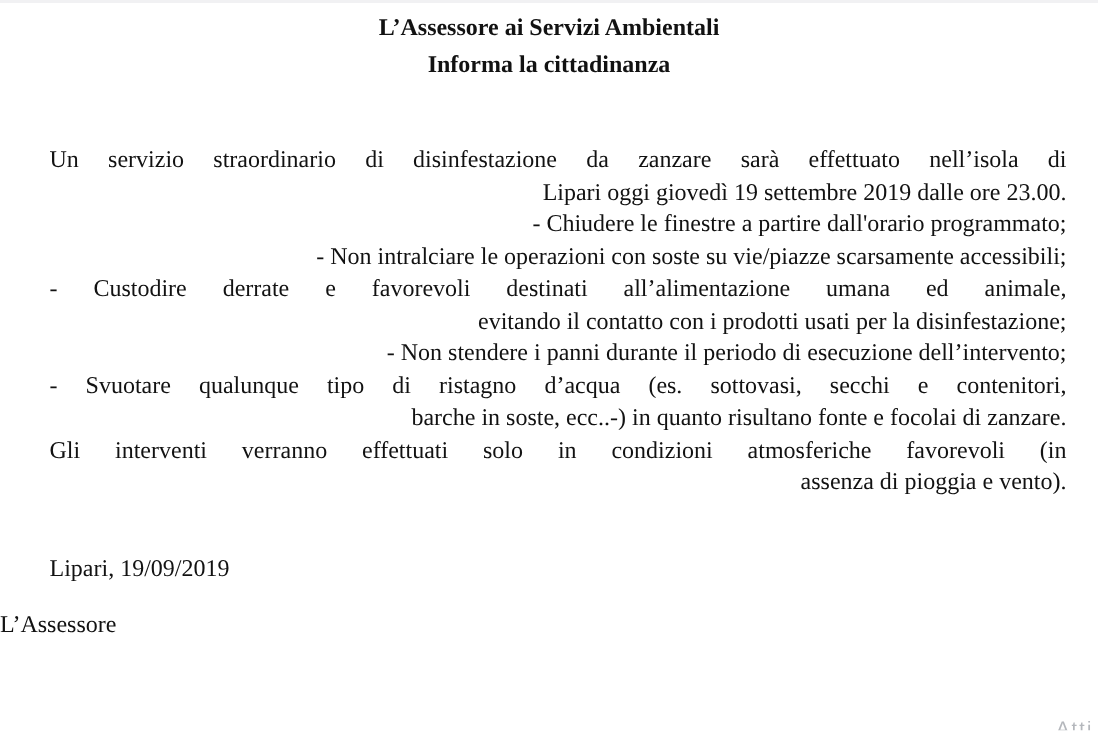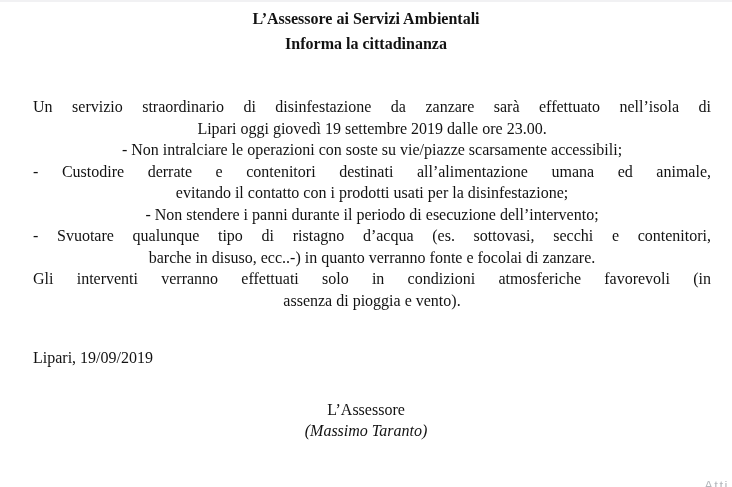--- a/index.html
+++ b/index.html
@@ -28,33 +28,33 @@
   .title2 {
     margin-top: 3px;
     text-align: center;
     font-weight: 700;
   }
   .body-block {
     margin: 42px 21px 0 33px;
   }
   .line {
     white-space: nowrap;
-    text-align: center;
+    text-align: right;
   }
   .line.just {
     white-space: normal;
     text-align: justify;
     text-align-last: justify;
   }
   .place-date {
     margin: 36px 32px 0 33px;
   }
   .signature {
-    margin-top: 30px;
-    text-align: center;
+    margin-top: 16px;
+    text-align: left;
   }
   .signature .name {
     font-style: italic;
   }
   .edge-fragment {
     position: absolute;
     right: 3px;
     bottom: -9px;
     font-family: "Liberation Sans", sans-serif;
     font-size: 13px;
@@ -67,32 +67,32 @@
 
 <div class="page">
 
   <div class="title1">L’Assessore ai Servizi Ambientali</div>
 
   <div class="title2">Informa la cittadinanza</div>
 
   <div class="body-block">
     <div class="line just">Un servizio straordinario di disinfestazione da zanzare sarà effettuato nell’isola di</div>
     <div class="line">Lipari oggi giovedì 19 settembre 2019 dalle ore 23.00.</div>
+    <div class="line">- Chiudere le finestre a partire dall'orario programmato;</div>
     <div class="line">- Non intralciare le operazioni con soste su vie/piazze scarsamente accessibili;</div>
-    <div class="line just">- Custodire derrate e contenitori destinati all’alimentazione umana ed animale,</div>
+    <div class="line just">- Custodire derrate e favorevoli destinati all’alimentazione umana ed animale,</div>
     <div class="line">evitando il contatto con i prodotti usati per la disinfestazione;</div>
     <div class="line">- Non stendere i panni durante il periodo di esecuzione dell’intervento;</div>
     <div class="line just">- Svuotare qualunque tipo di ristagno d’acqua (es. sottovasi, secchi e contenitori,</div>
-    <div class="line">barche in disuso, ecc..-) in quanto verranno fonte e focolai di zanzare.</div>
+    <div class="line">barche in soste, ecc..-) in quanto risultano fonte e focolai di zanzare.</div>
     <div class="line just">Gli interventi verranno effettuati solo in condizioni atmosferiche favorevoli (in</div>
     <div class="line">assenza di pioggia e vento).</div>
   </div>
 
   <div class="place-date">Lipari, 19/09/2019</div>
 
   <div class="signature">
     <div class="role">L’Assessore</div>
-    <div class="name">(Massimo Taranto)</div>
   </div>
 
   <span class="edge-fragment">Atti</span>
 
 </div>
 
 </body></html>

